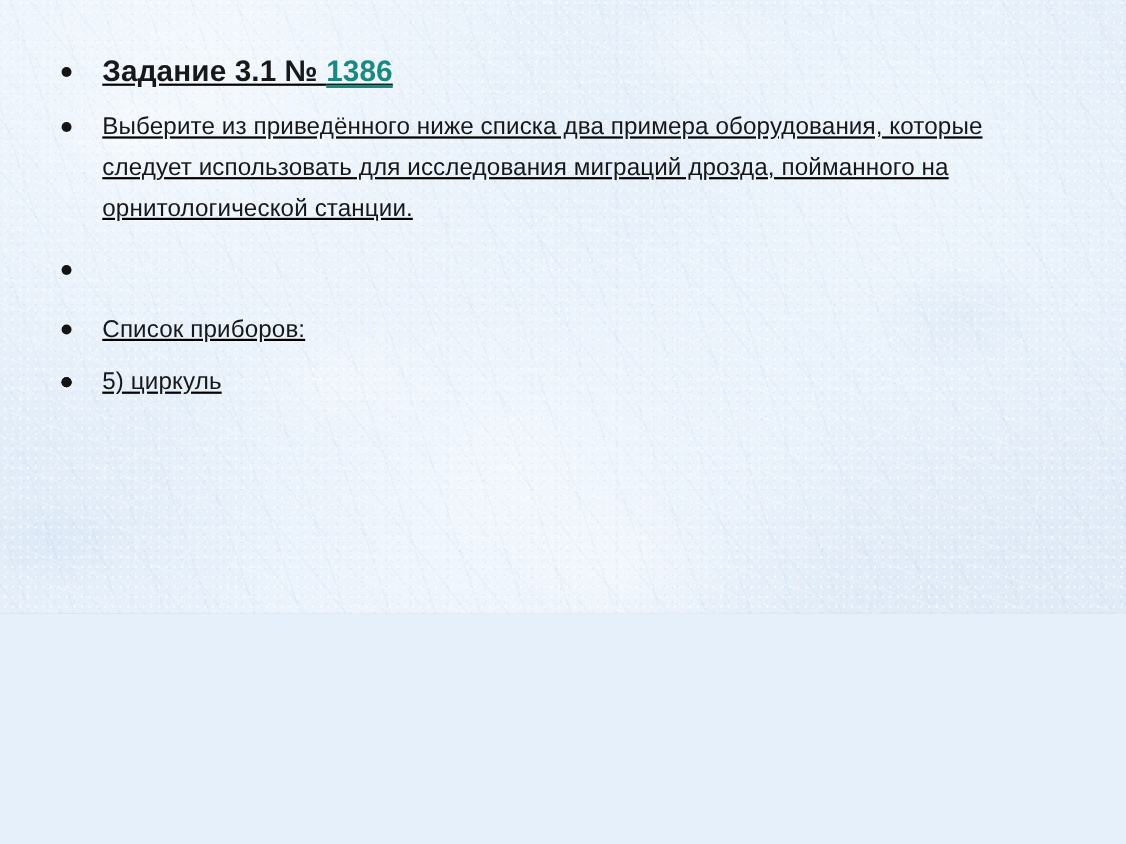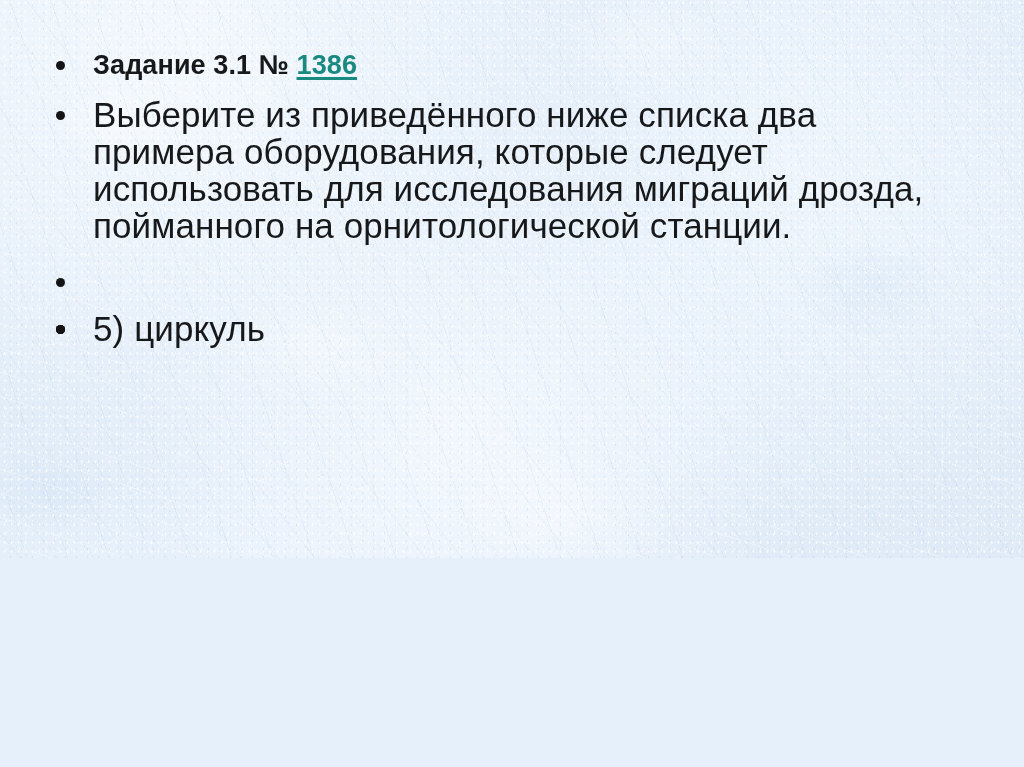--- a/index.html
+++ b/index.html
@@ -16,20 +16,21 @@
   }
 
   
   .slide {
     position: relative;
     width: 1024px;
     height: 558px;
     box-sizing: border-box;
     overflow: hidden;
     background-color: #bef264;
+    text-decoration: underline;
   }
   .slide-bg {
     position: absolute;
     inset: 0;
     z-index: 0;
     pointer-events: none;
   }
   .bg-base {
     position: absolute;
     inset: 0;
@@ -97,21 +98,21 @@
   .bullet-list {
     list-style: none;
     margin: 0;
     padding: 0;
   }
   .bullet-item {
     position: relative;
     display: block;
     padding-left: 93px;
     color: #17181a;
-    font-size: 35px;
+    font-size: 22px;
     line-height: 37px;
     letter-spacing: .1px;
   }
   .bullet-item > .bullet-dot {
     position: absolute;
     left: 56px;
     top: 14px;
     width: 9px;
     height: 9px;
     border-radius: 50%;
@@ -184,20 +185,24 @@
       <li class="bullet-item item-question">
         <span class="bullet-dot"></span>
         <span class="bullet-text">Выберите из приведённого ниже списка два примера оборудования, которые следует использовать для исследования миграций дрозда, пойманного на орнитологической станции.</span>
       </li>
 
       <li class="bullet-item item-empty">
         <span class="bullet-dot"></span>
         <span class="bullet-text"></span>
       </li>
 
+      <li class="bullet-item item-listhead">
+        <span class="bullet-dot"></span>
+        <span class="bullet-text">Список приборов:</span>
+      </li>
 
       <li class="bullet-item item-device">
         <span class="bullet-dot"></span>
       </li>
 
 
       <li class="bullet-item item-device">
         <span class="bullet-dot"></span>
       </li>
 

